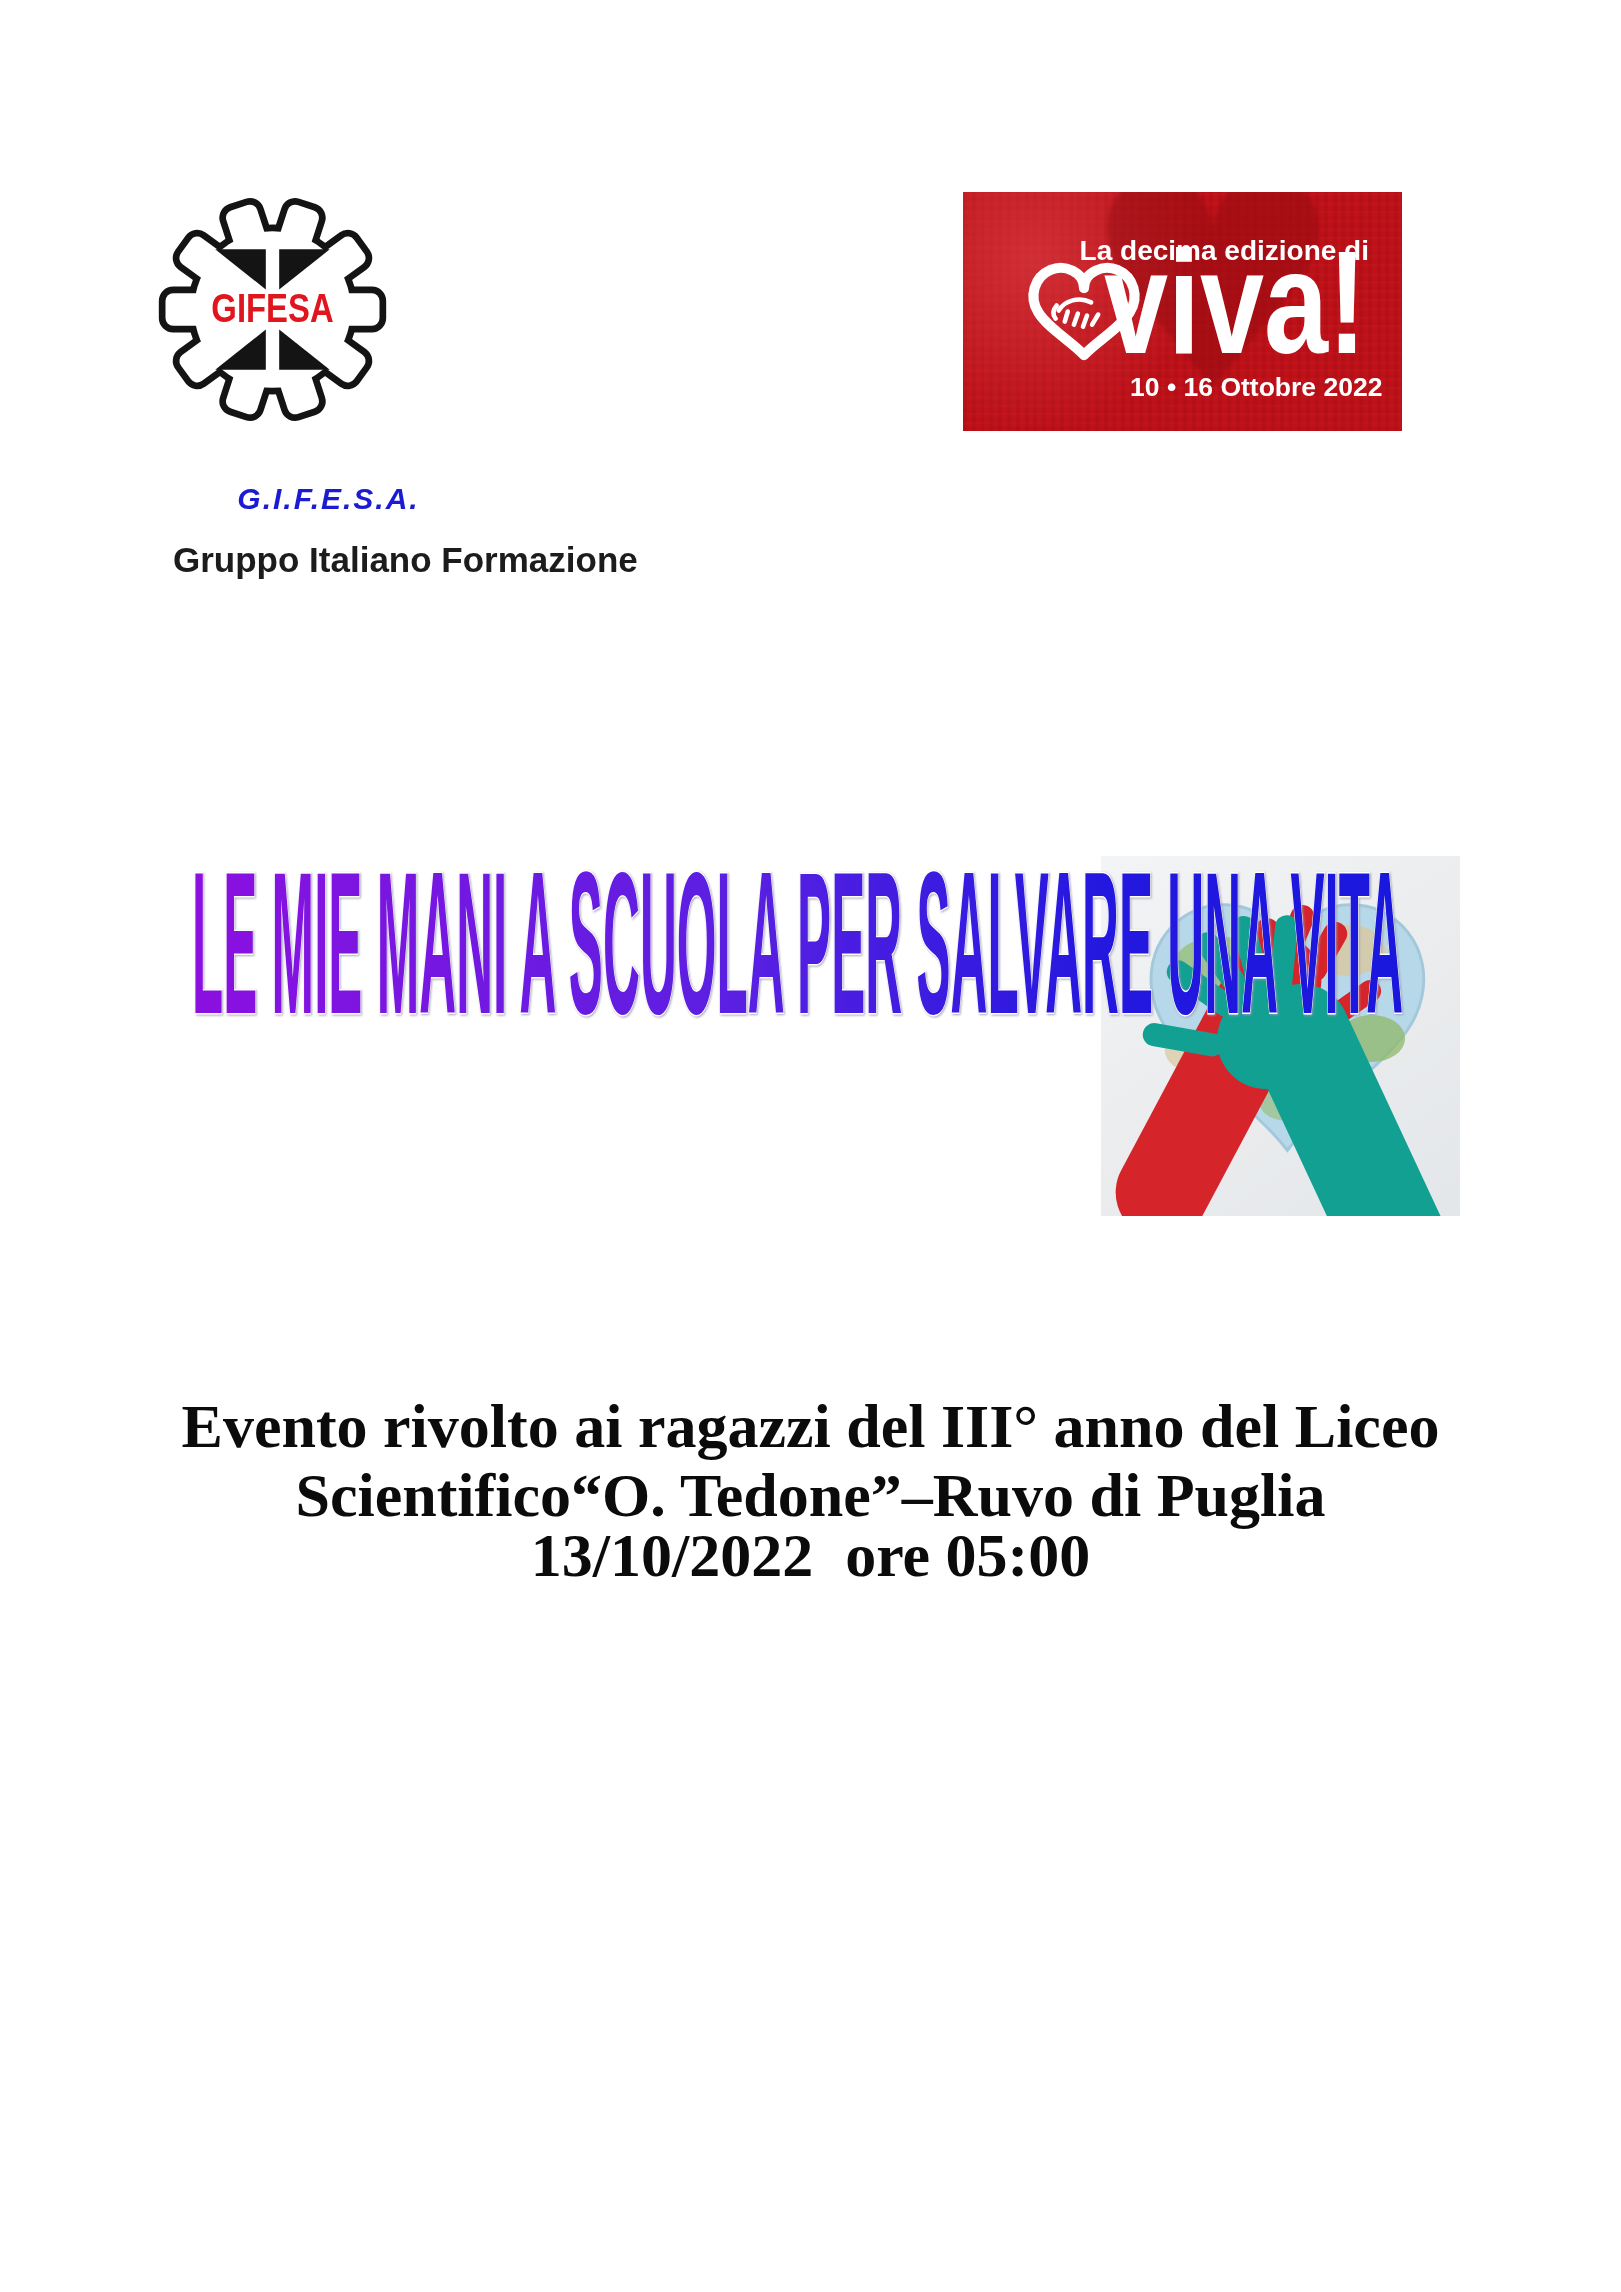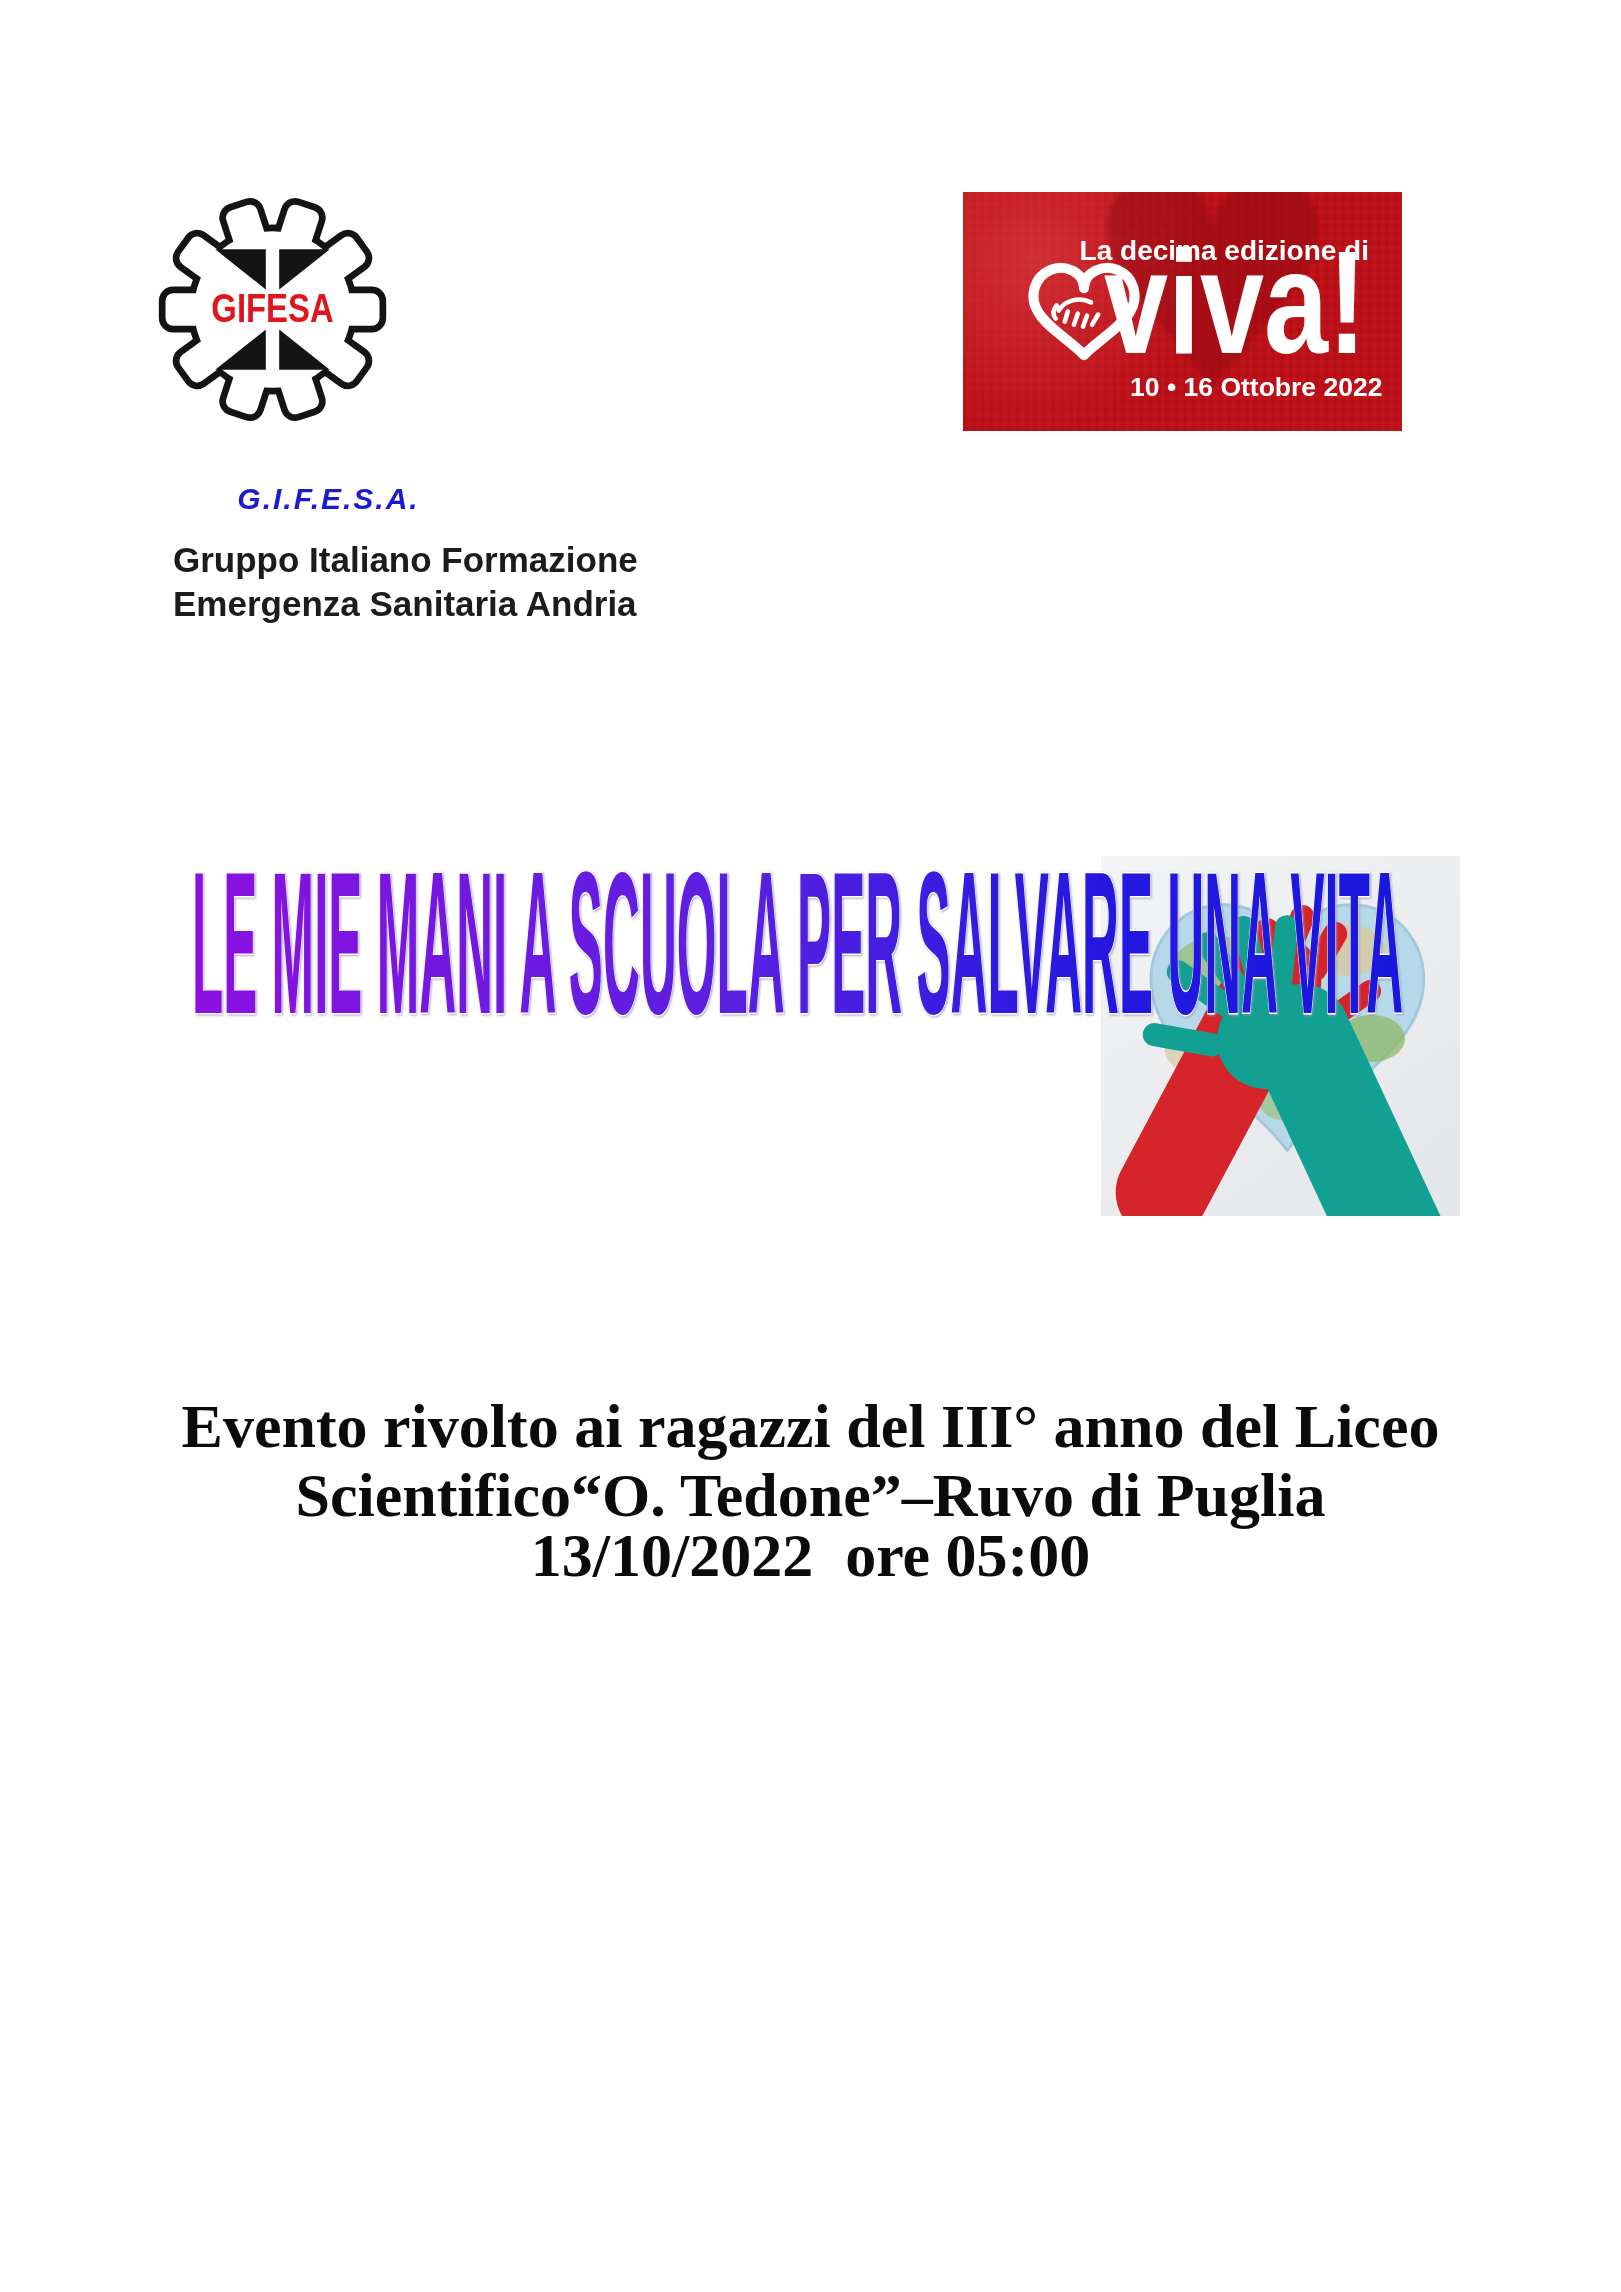--- a/index.html
+++ b/index.html
@@ -117,21 +117,20 @@
       <polygon points="175,52 122,52 122,94"></polygon>
       <polygon points="55,178 108,178 108,136"></polygon>
       <polygon points="175,178 122,178 122,136"></polygon>
     </g>
     <text x="115" y="128" text-anchor="middle" font-size="42" font-weight="bold" font-family="Liberation Sans, sans-serif" textLength="128" lengthAdjust="spacingAndGlyphs" fill="#e0161f">GIFESA</text>
   </svg>
 
   <div class="org-acronym">G.I.F.E.S.A.</div>
   <div class="org-name">
     <span class="line">Gruppo Italiano Formazione</span>
-    <span class="line">Emergenza Sanitaria Andria</span>
   </div>
 
   <div class="viva-banner">
     <div class="viva-heart-watermark">♥</div>
     <div class="viva-tagline">La decima edizione di</div>
     <svg class="viva-heart-icon" width="152" height="108" viewBox="0 0 150 105" xmlns="http://www.w3.org/2000/svg">
       <path d="M75,30 C75,14 56,6 42,12 C26,19 20,38 30,54 C40,70 62,82 75,96 C88,82 110,70 120,54 C130,38 124,19 108,12 C94,6 75,14 75,30 Z" fill="none" stroke="#ffffff" stroke-width="10" stroke-linejoin="round" stroke-linecap="round"></path>
       <g fill="none" stroke="#ffffff" stroke-width="4.5" stroke-linecap="round">
         <path d="M50,52 C56,42 70,38 82,44"></path>
         <path d="M47,60 q-5,-6 1,-13"></path>

